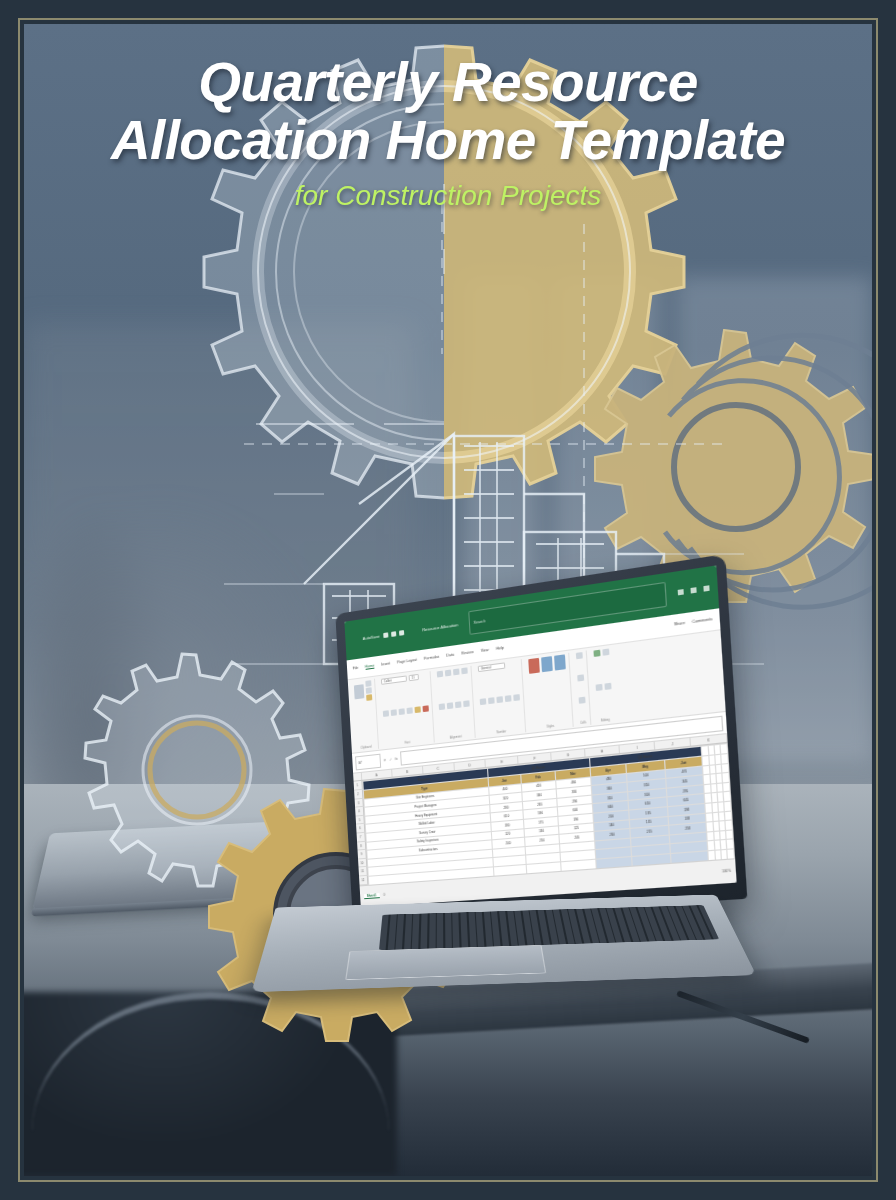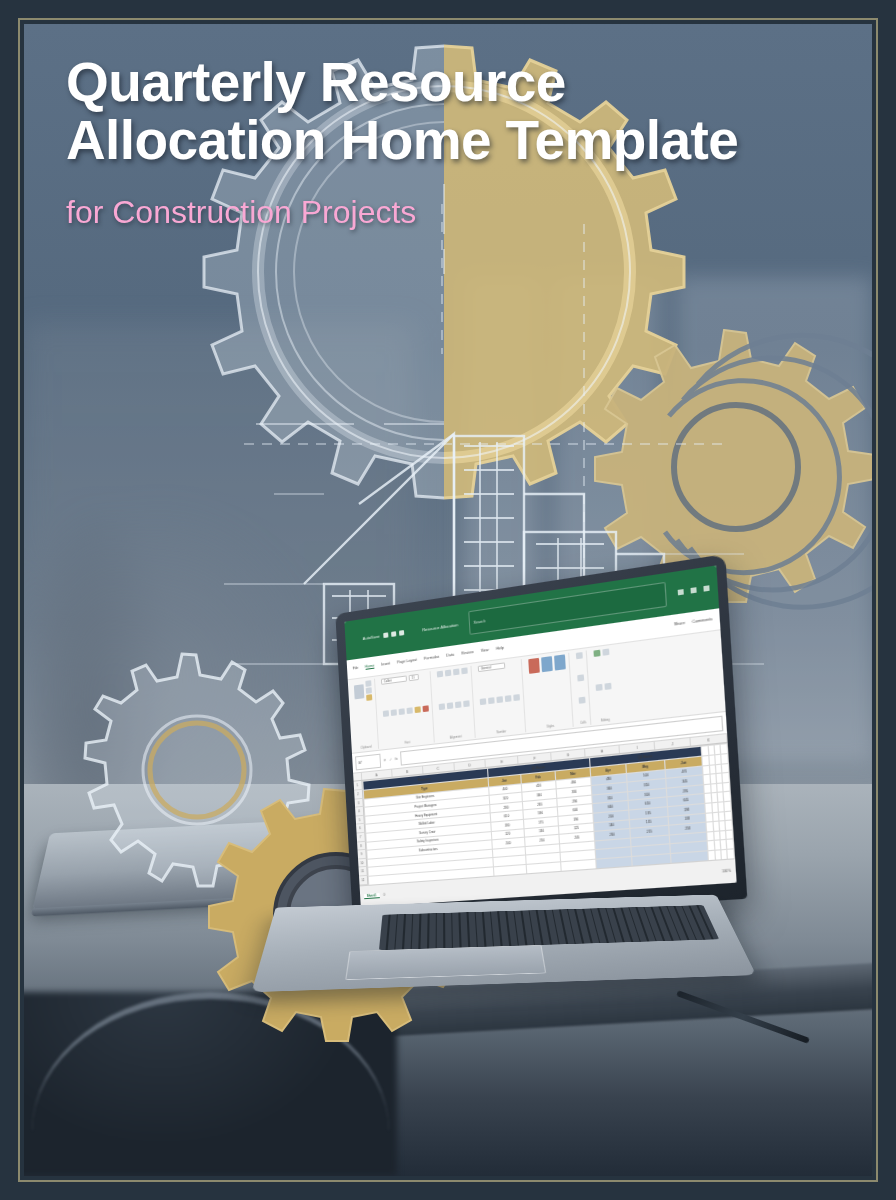--- a/index.html
+++ b/index.html
@@ -235,38 +235,38 @@
   }
   .trackpad {
     position:absolute; left:18%; top:58%; width:40%; height:32%;
     background:linear-gradient(180deg,#b5bdc6,#9aa3ad);
     border-radius:2px; border:.5px solid rgba(255,255,255,.35);
   }
 
   
   .titlewrap {
     position:absolute; left:0; right:0; top:2.5%;
-    text-align:left; z-index:30; padding:0 42px;
+    text-align:center; z-index:30; padding:0 42px;font-style:italic;
   }
   .title-main {
     font-family:"Liberation Sans", sans-serif;
     font-weight:bold;
     font-size:55px;
     line-height:1.06;
     letter-spacing:-.6px;
     color:#ffffff;
     text-shadow:2px 3px 5px rgba(20,28,38,.55);
   }
   .title-sub {
     font-family:"Liberation Sans", sans-serif;
     font-weight:normal;
-    font-size:32px;
+    font-size:28px;
     line-height:1.2;
-    margin-top:24px;
-    color:#f9a8d4;
+    margin-top:10px;
+    color:#bef264;
     text-shadow:1px 2px 4px rgba(20,28,38,.5);
   }
 </style>
 </head>
 <body>
 
 <div class="cover">
 
   <div class="stage">
 

